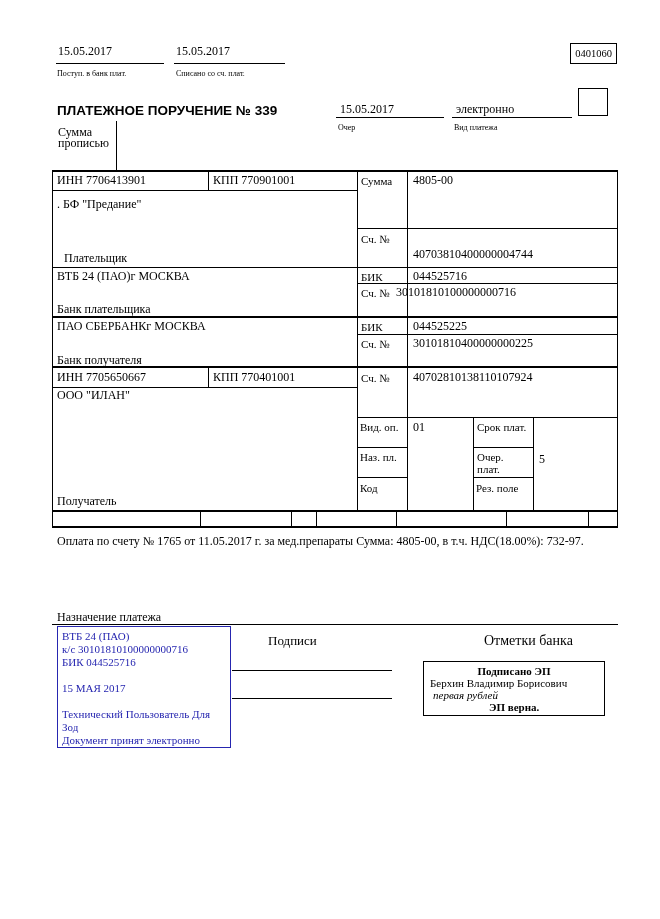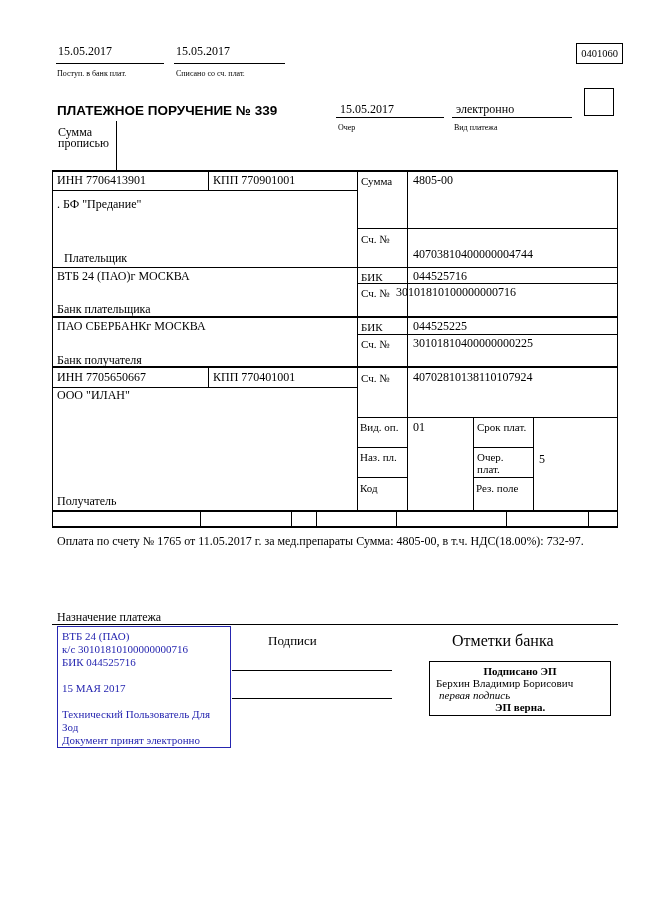--- a/index.html
+++ b/index.html
@@ -7,21 +7,21 @@
   body { width: 660px; height: 919px; font-family: "Liberation Serif", serif; color: #000; }
   .page { position: relative; width: 660px; height: 919px; background: #fff; overflow: hidden; }
   .abs { position: absolute; }
   .hline, .vline { position: absolute; background: #000; }
   .t  { position: absolute; font-size: 12px; line-height: 13px; white-space: nowrap; }
   .tl { position: absolute; font-size: 11px; line-height: 12px; white-space: nowrap; }
   .lbl8  { position: absolute; font-size: 8px;  line-height: 9px;  white-space: nowrap; }
   .lbl10 { position: absolute; font-size: 12px; line-height: 11px; white-space: nowrap; }
   .wrap { white-space: normal; }
   .title { position: absolute; font-family: "Liberation Sans", sans-serif; font-weight: bold; font-size: 13.5px; white-space: nowrap; }
-  .box { position: absolute; border: 1px solid #000; margin-left: 6px; }
+  .box { position: absolute; border: 1px solid #000; }
   .codebox { display: flex; align-items: center; justify-content: center; font-size: 10.5px; }
   .stamp { position: absolute; border: 1px solid #2626b0; color: #2626b0; font-size: 11px; line-height: 13px; padding: 3px 4px; }
   .stamp div { min-height: 13px; }
   .bold { font-weight: bold; }
   .italic { font-style: italic; }
   .center { text-align: center; }
 </style>
 </head>
 <body>
 
@@ -142,21 +142,21 @@
     <div>15 МАЯ 2017</div>
     <div></div>
     <div class="wrap">Технический Пользователь Для Зод</div>
     <div>Документ принят электронно</div>
   </div>
 
   <div class="t" style="left:268px;top:634px;font-size:13px">Подписи</div>
   <div class="hline" style="left:232px;top:670px;width:160px;height:1px"></div>
   <div class="hline" style="left:232px;top:698px;width:160px;height:1px"></div>
 
-  <div class="t" style="left:452px;top:634px;font-size:16px">Отметки банка</div>
+  <div class="t" style="left:484px;top:634px;font-size:14px">Отметки банка</div>
   <div class="box" style="left:423px;top:661px;width:182px;height:55px;font-size:11px;line-height:12px;padding:3px 0">
     <div class="bold center">Подписано ЭП</div>
     <div style="padding-left:6px">Берхин Владимир Борисович</div>
-    <div class="italic" style="padding-left:9px">первая подпись</div>
+    <div class="italic" style="padding-left:9px">первая рублей</div>
     <div class="bold" style="padding-left:65px">ЭП верна.</div>
   </div>
 
 </div>
 
 </body></html>

